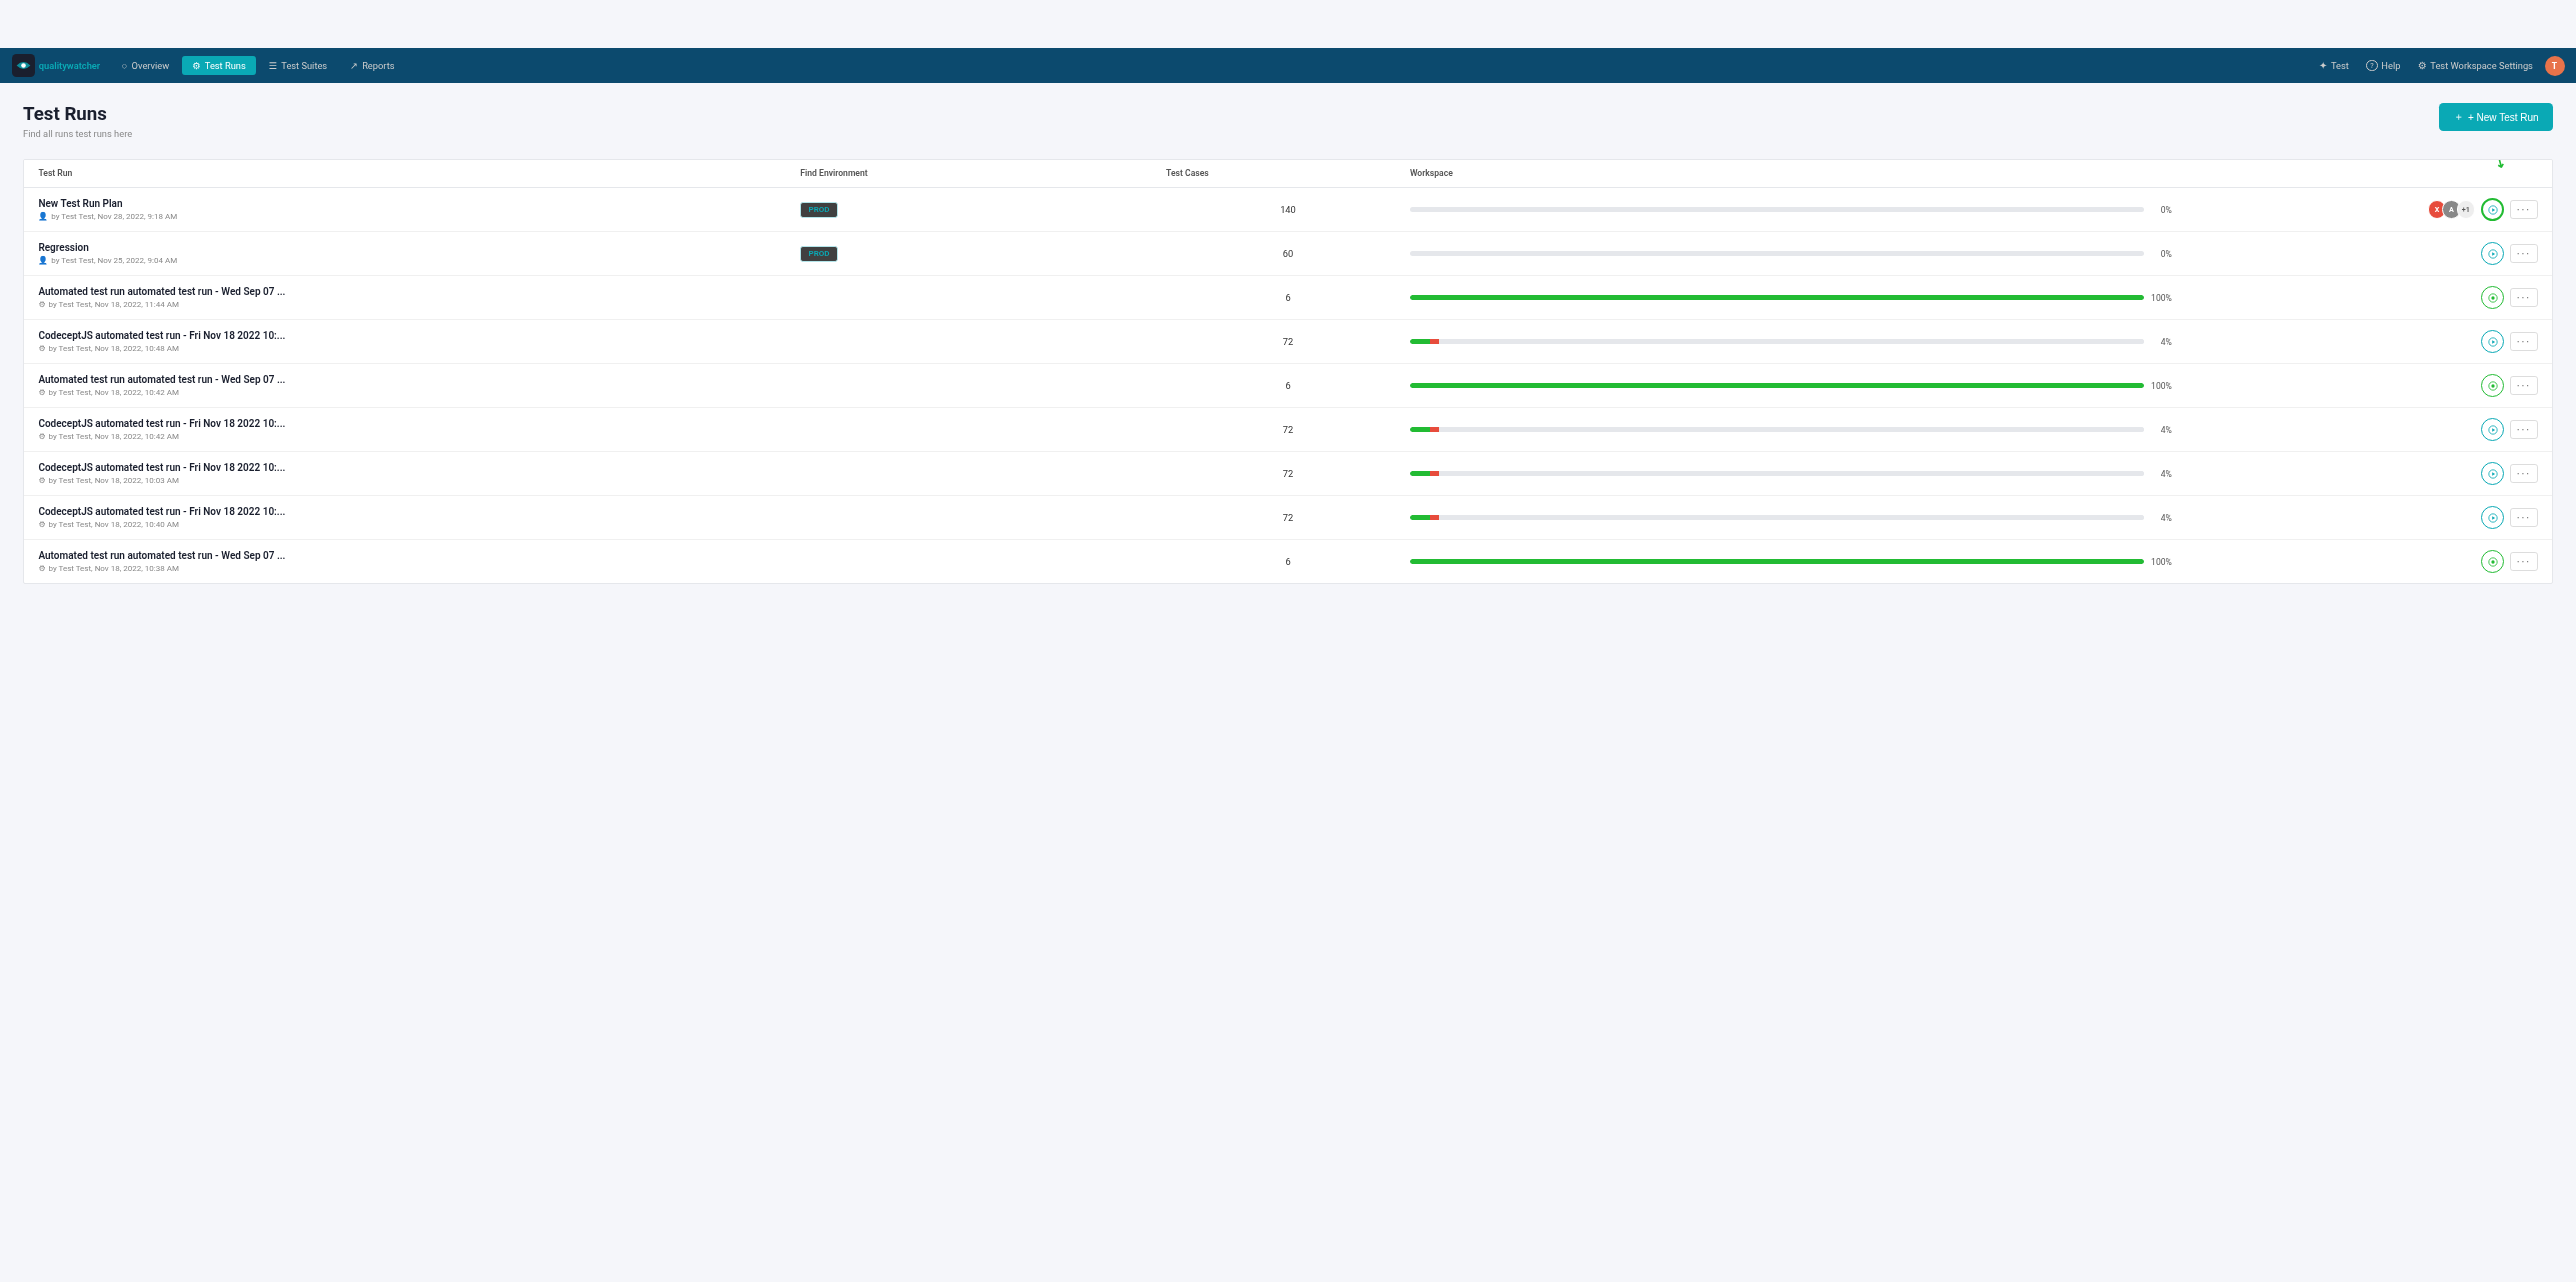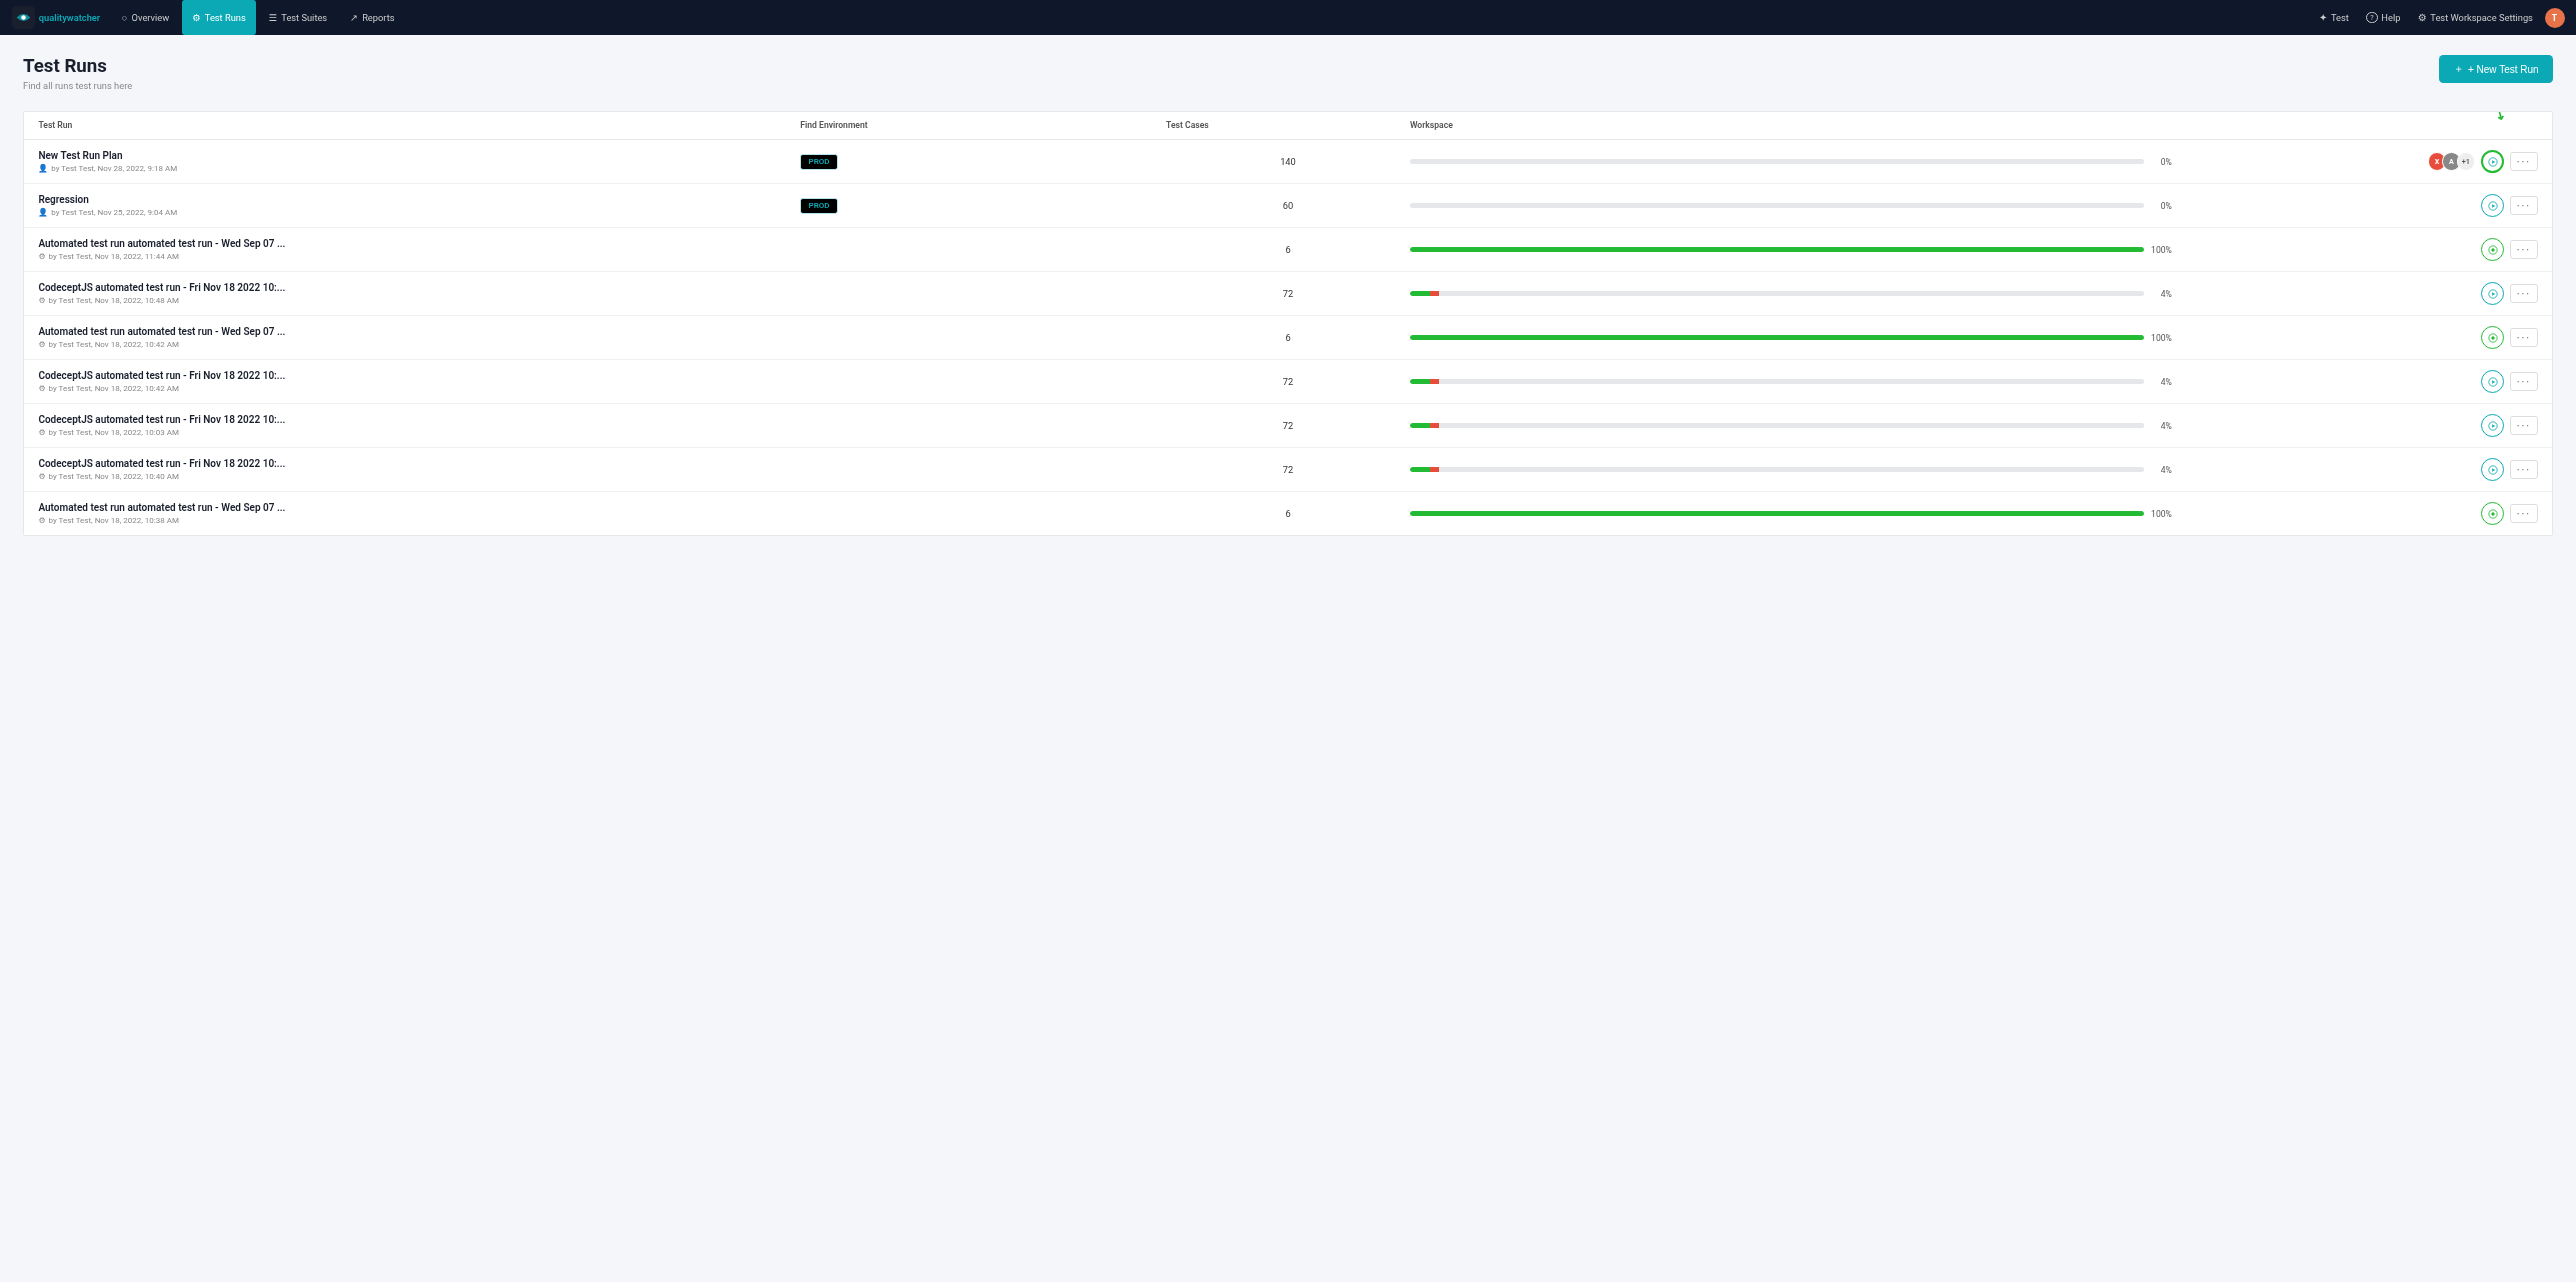--- a/index.html
+++ b/index.html
@@ -1,24 +1,26 @@
 <!DOCTYPE html>
 <html style="font-size:11.5px"><head>
   <meta charset="utf-8">
   <style>
     * { box-sizing: border-box; margin: 0; padding: 0; }
     body { font-family: -apple-system, BlinkMacSystemFont, 'Segoe UI', Roboto, sans-serif; background: #f5f6fa; color: #333; }
 
     
     .navbar {
-      background: #0f172a;
-      display: flex;
+      background: #0c4a6e;
+      display: flex;
+      align-items: center;
       height: 35px;
       padding: 0 11.5px;
       gap: 2.9px;
+      margin-top: 48px;
     }
     .nav-logo {
       display: flex;
       align-items: center;
       gap: 4.3px;
       margin-right: 8.6px;
     }
     .nav-logo-img {
       width: 23px;
       height: 23px;
@@ -139,21 +141,21 @@
     }
     .run-meta {
       font-size: 8px;
       color: #888;
       display: flex;
       align-items: center;
       gap: 2.9px;
     }
 
     .env-badge {
-      background: #000000;
+      background: #404040;
       color: #0aa9b5;
       border: 0.7px solid #b3e5ea;
       border-radius: 2.9px;
       padding: 2.2px 7.2px;
       font-size: 8px;
       font-weight: 600;
       display: inline-block;
     }
 
     .test-cases-num {

